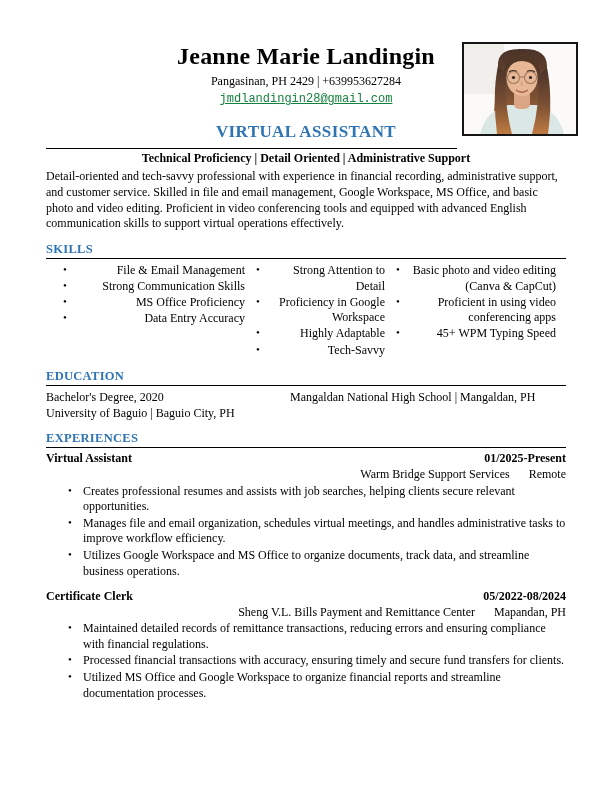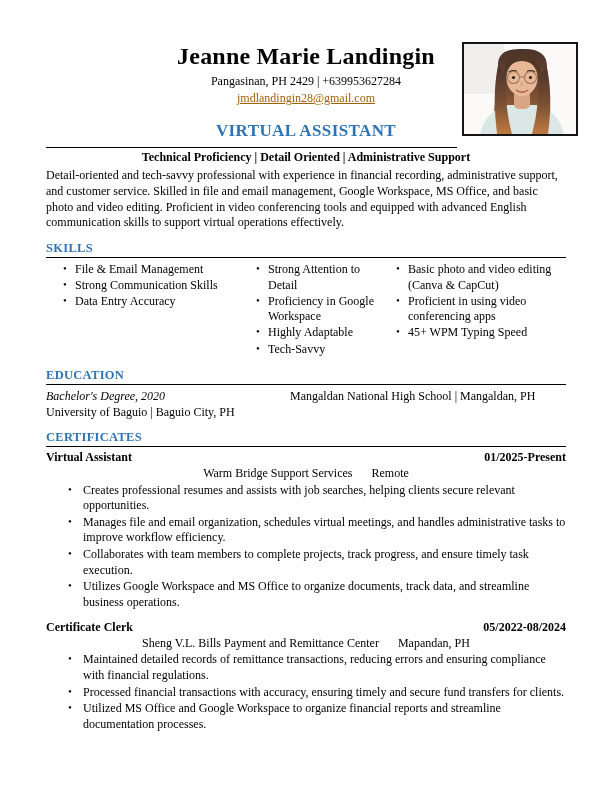--- a/index.html
+++ b/index.html
@@ -12,21 +12,21 @@
     font-family:"Liberation Serif", serif;
     font-size:12px; line-height:1.3; color:#000;
     padding:26px 46px 0 46px;
     overflow:hidden;
   }
 
   
   .name { text-align:center; font-size:24px; font-weight:bold; line-height:1.15; letter-spacing:0.2px; }
   .contact-line { text-align:center; font-size:12px; margin-top:3px; }
   .email-line { text-align:center; font-size:12px; margin-top:2px; }
-  .email-line a, .email-link { color:#a16207; text-decoration:underline; cursor:pointer; }
+  .email-line a, .email-link { color:#15803d; text-decoration:underline; cursor:pointer;font-family:Liberation Mono, monospace; }
 
   .role-title {
     text-align:center; margin-top:13px;
     color:var(--heading-blue,#2E74B5);
     font-size:17px; font-weight:bold; letter-spacing:0.4px;
   }
   .rule-top { border-top:1.6px solid #000; width:411px; margin-top:5px; }
   .subtitle { text-align:center; font-weight:bold; font-size:12px; margin:2px 0 3px 0; }
   .summary { font-size:12px; line-height:1.3; }
 
@@ -41,39 +41,39 @@
   
   .section-heading {
     color:var(--heading-blue,#2E74B5);
     font-weight:bold; font-size:12.5px; letter-spacing:0.3px;
     border-bottom:1.6px solid #000; padding-bottom:1px;font-family:Liberation Serif, serif;
   }
   .sec { margin-top:9px; }
 
   
   .skills-grid { display:grid; grid-template-columns:193px 140px 1fr; padding-left:16px; margin-top:4px; }
-  ul.plain { list-style:none; }
+  ul.plain { list-style:none;text-align:right; }
   ul.plain li { position:relative; padding-left:13px; margin-bottom:0.5px; padding-right:10px; }
   ul.plain li::before { content:"\2022"; position:absolute; left:1px; top:-1px; font-size:11px; }
 
   
   .edu-grid { display:grid; grid-template-columns:244px 1fr; margin-top:4px; }
-  .edu-degree { font-style:italic; }
+  .edu-degree { }
 
   
   .cert-grid { display:grid; grid-template-columns:245px 1fr; padding-left:27px; margin-top:5px; }
   .cert-item { position:relative; padding-left:15px; }
   .cert-item::before { content:"\2022"; position:absolute; left:0; top:-1px; font-size:11px; }
   .cert-link { font-weight:bold; text-decoration:underline; color:#000; cursor:pointer; }
 
   
   .job { margin-top:3px; }
   .job + .job { margin-top:10px; }
   .job-header { display:flex; justify-content:space-between; font-weight:bold; }
-  .job-sub { display:flex; justify-content:center;gap:19px; }
+  .job-sub { display:flex; justify-content:flex-end;gap:19px; }
   ul.job-bullets { list-style:none; margin-left:22px; margin-top:1px; }
   ul.job-bullets li { position:relative; padding-left:15px; margin-bottom:1px; }
   ul.job-bullets li::before { content:"\2022"; position:absolute; left:0; top:-1px; font-size:11px; }
 </style>
 </head>
 <body>
 
 <div class="page">
 
   <div class="photo" title="portrait of woman with glasses and long ombre hair, light blue shirt">
@@ -126,20 +126,21 @@
   <div class="rule-top"></div>
   <div class="subtitle">Technical Proficiency | Detail Oriented | Administrative Support</div>
   <div class="summary">Detail-oriented and tech-savvy professional with experience in financial recording, administrative support, and customer service. Skilled in file and email management, Google Workspace, MS Office, and basic photo and video editing. Proficient in video conferencing tools and equipped with advanced English communication skills to support virtual operations effectively.</div>
 
   <div class="sec">
     <div class="section-heading">SKILLS</div>
     <div class="skills-grid">
       <ul class="plain">
         <li>File &amp; Email Management</li>
         <li>Strong Communication Skills</li>
+        <li>MS Office Proficiency</li>
         <li>Data Entry Accuracy</li>
       </ul>
       <ul class="plain">
         <li>Strong Attention to Detail</li>
         <li>Proficiency in Google Workspace</li>
         <li>Highly Adaptable</li>
         <li>Tech-Savvy</li>
       </ul>
       <ul class="plain">
         <li>Basic photo and video editing (Canva &amp; CapCut)</li>
@@ -159,35 +160,34 @@
       <div>
         <div>Mangaldan National High School | Mangaldan, PH</div>
       </div>
     </div>
   </div>
 
   <div class="sec">
   </div>
 
   <div class="sec">
-    <div class="section-heading">CERTIFICATES</div>
+    <div class="section-heading">EXPERIENCES</div>
 
     <div class="job">
       <div class="job-header">
         <span>Virtual Assistant</span>
         <span>01/2025-Present</span>
       </div>
       <div class="job-sub">
         <span>Warm Bridge Support Services</span>
         <span>Remote</span>
       </div>
       <ul class="job-bullets">
         <li>Creates professional resumes and assists with job searches, helping clients secure relevant opportunities.</li>
         <li>Manages file and email organization, schedules virtual meetings, and handles administrative tasks to improve workflow efficiency.</li>
-        <li>Collaborates with team members to complete projects, track progress, and ensure timely task execution.</li>
         <li>Utilizes Google Workspace and MS Office to organize documents, track data, and streamline business operations.</li>
       </ul>
     </div>
 
     <div class="job">
       <div class="job-header">
         <span>Certificate Clerk</span>
         <span>05/2022-08/2024</span>
       </div>
       <div class="job-sub">

